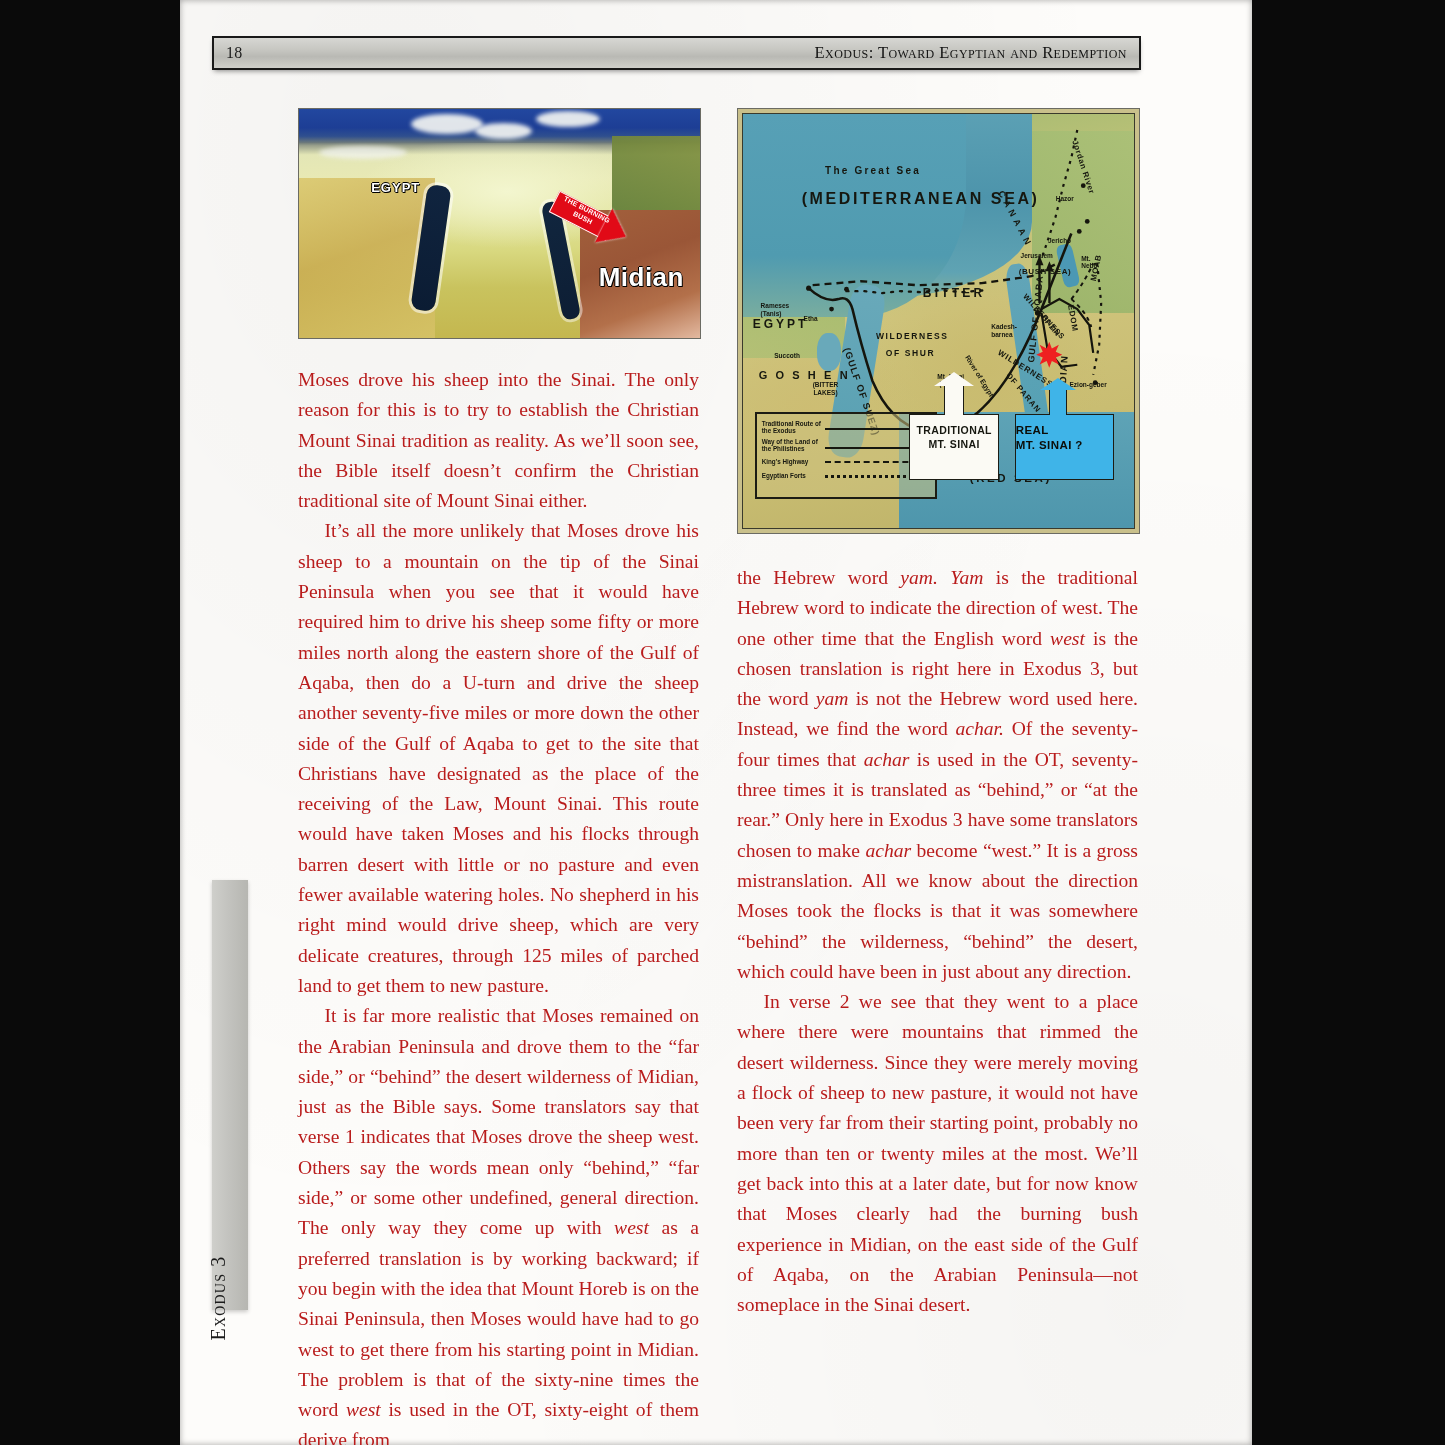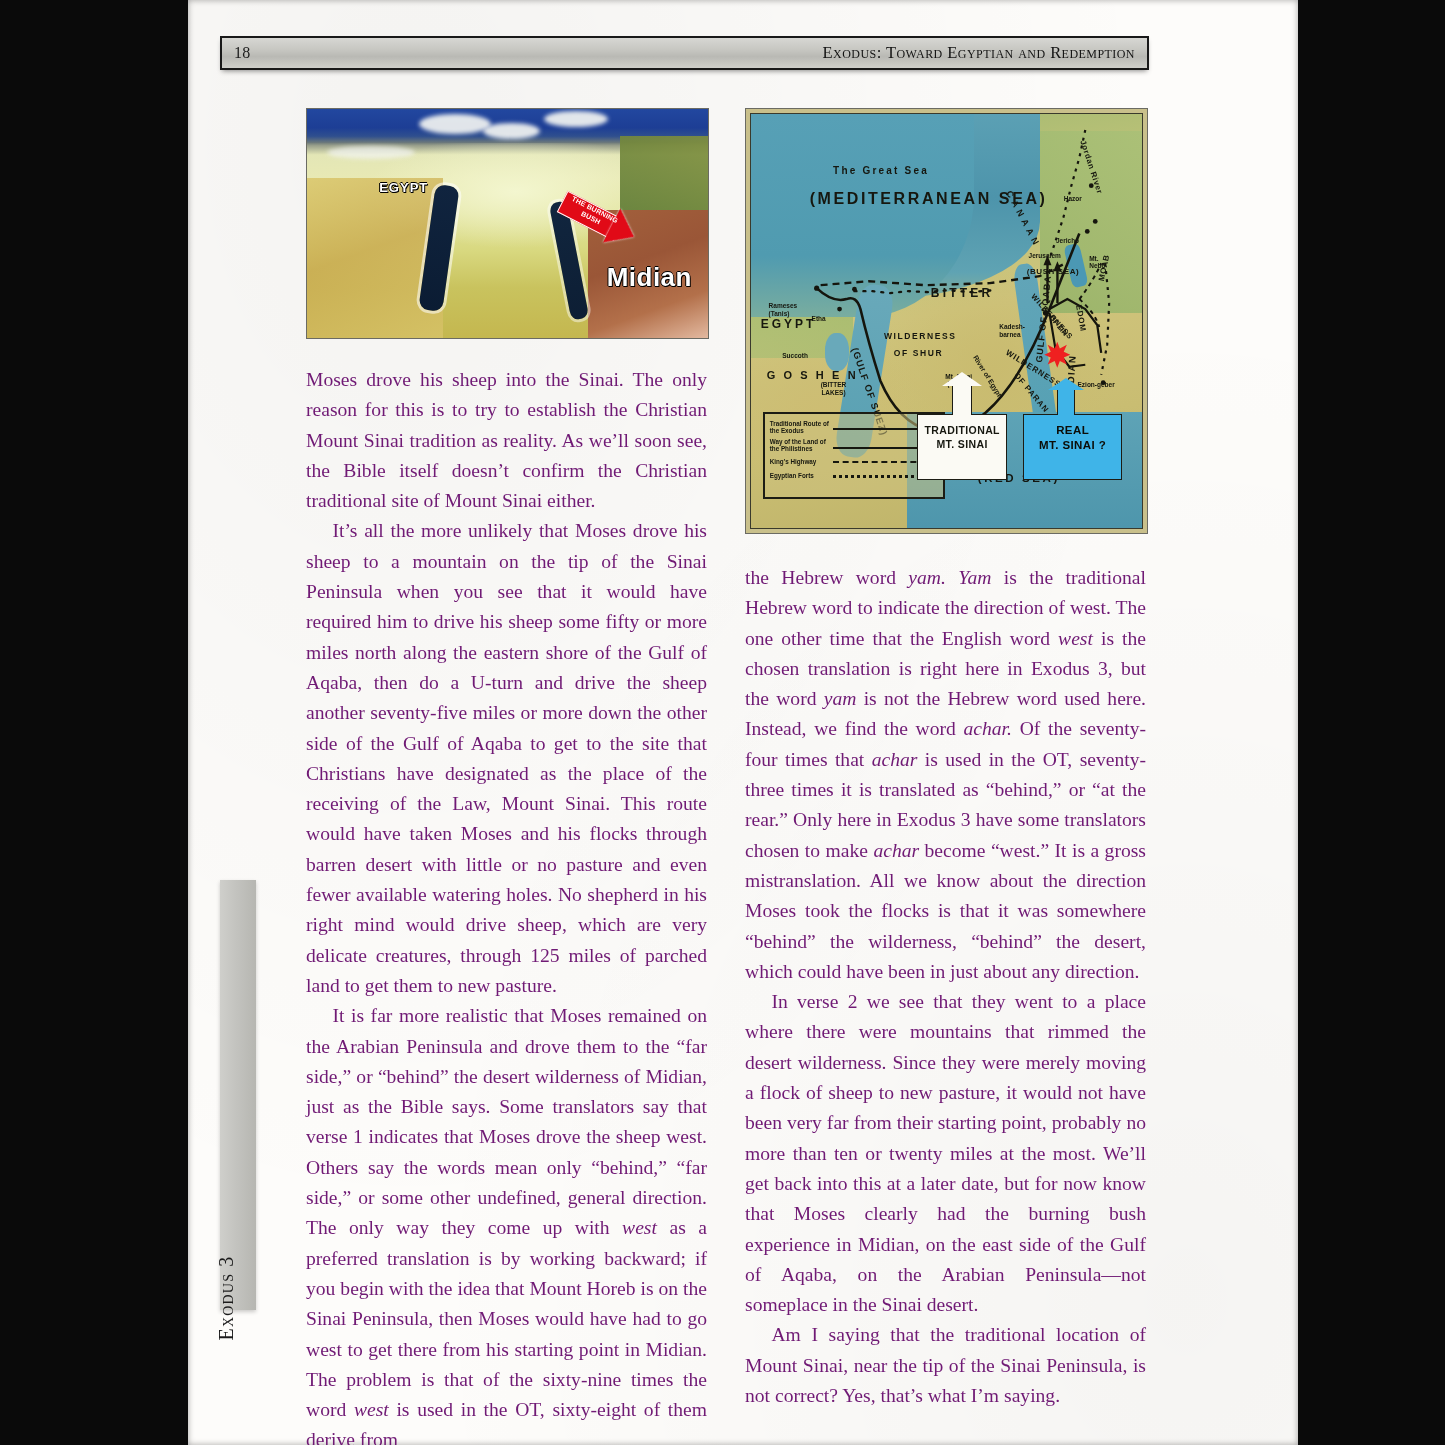--- a/index.html
+++ b/index.html
@@ -7,24 +7,23 @@
     width:1445px;height:1445px;
     background:#000;
     font-family:"Liberation Serif", serif;
     overflow:hidden;
   }
   .scan{position:absolute;left:0;top:0;width:1445px;height:1445px;background:#0a0a0a;}
 
   
   .page{
     position:absolute;
-    left:188px;top:0px;width:1072px;height:1445px;
+    left:180px;top:0px;width:1072px;height:1445px;
     background:#fdfcfa;
     box-shadow:0 0 6px rgba(0,0,0,.35) inset;
-    padding-left:38px;
   }
   .page:before{
     content:"";position:absolute;inset:0;
     background:
       radial-gradient(ellipse at 20% 10%, rgba(0,0,0,.035), rgba(0,0,0,0) 60%),
       radial-gradient(ellipse at 90% 90%, rgba(0,0,0,.03), rgba(0,0,0,0) 55%);
     pointer-events:none;
   }
 
   
@@ -64,21 +63,21 @@
   .col-right{left:557px;top:108px;}
 
   .fig{position:relative;width:401px;overflow:hidden;}
   .fig.sat{height:229px;border:1px solid #6b6b63;}
   .fig.map{height:424px;border:1px solid #6b6b63;}
 
   p.body{
     margin:0;
     font-size:19.6px;
     line-height:30.3px;
-    color:#701a75;
+    color:#b91c1c;
     text-align:justify;
     text-justify:inter-word;
     hyphens:manual;
   }
   p.body.ind{text-indent:1.35em;}
   p.body em{font-style:italic;}
 
   
   .sat-bg{position:absolute;inset:0;
     background:
@@ -204,21 +203,21 @@
   .cal-white .t{position:absolute;left:0;right:0;top:8px;text-align:center;
     font-family:"Liberation Sans",sans-serif;font-weight:bold;font-size:10.5px;line-height:14px;
     color:#16170f;letter-spacing:.4px;}
   .cal-white .stem{position:absolute;left:50%;top:-30px;transform:translateX(-50%);
     width:18px;height:30px;background:#fbfaf4;border-left:1.5px solid #1c1c14;border-right:1.5px solid #1c1c14;}
   .cal-white .stem:before{content:"";position:absolute;left:-11px;top:-13px;width:0;height:0;
     border-left:20px solid transparent;border-right:20px solid transparent;border-bottom:14px solid #fbfaf4;}
 
   .cal-blue{position:absolute;left:69.5%;top:72.5%;width:25%;height:15.5%;
     background:#3fb4e8;border:1.5px solid #1c1c14;}
-  .cal-blue .t{position:absolute;left:0;right:0;top:8px;text-align:center;
+  .cal-blue .t{position:absolute;left:0;right:0;top:8px;
     font-family:"Liberation Sans",sans-serif;font-weight:bold;font-size:11.5px;line-height:15px;
     color:#0c0d08;letter-spacing:.4px;}
   .cal-blue .stem{position:absolute;left:34%;top:-26px;width:16px;height:26px;
     background:#3fb4e8;border-left:1.5px solid #1c1c14;border-right:1.5px solid #1c1c14;}
   .cal-blue .stem:before{content:"";position:absolute;left:-10px;top:-11px;width:0;height:0;
     border-left:18px solid transparent;border-right:18px solid transparent;border-bottom:12px solid #3fb4e8;}
   .m-star{position:absolute;left:75%;top:55%;width:26px;height:26px;background:#ef2020;
     clip-path:polygon(50% 0%,60% 26%,87% 12%,75% 39%,100% 50%,75% 61%,87% 88%,60% 74%,50% 100%,40% 74%,13% 88%,25% 61%,0% 50%,25% 39%,13% 12%,40% 26%);}
 </style>
 </head>
@@ -369,16 +368,15 @@
             <div class="t"><span>REAL</span><br><span>MT. SINAI ?</span></div>
           </div>
 
         </div>
       </div>
     </div>
 
     <p class="body" style="margin-top:29px;"><span>the Hebrew word </span><em>yam. Yam</em><span> is the traditional Hebrew word to indicate the direction of west. The one other time that the English word </span><em>west</em><span> is the chosen translation is right here in Exodus 3, but the word </span><em>yam</em><span> is not the Hebrew word used here. Instead, we find the word </span><em>achar.</em><span> Of the seventy-four times that </span><em>achar</em><span> is used in the OT, seventy-three times it is translated as “behind,” or “at the rear.” Only here in Exodus 3 have some translators chosen to make </span><em>achar</em><span> become “west.” It is a gross mistranslation. All we know about the direction Moses took the flocks is that it was somewhere “behind” the wilderness, “behind” the desert, which could have been in just about any direction.</span></p>
 
     <p class="body ind">In verse 2 we see that they went to a place where there were mountains that rimmed the desert wilderness. Since they were merely moving a flock of sheep to new pasture, it would not have been very far from their starting point, probably no more than ten or twenty miles at the most. We’ll get back into this at a later date, but for now know that Moses clearly had the burning bush experience in Midian, on the east side of the Gulf of Aqaba, on the Arabian Peninsula—not someplace in the Sinai desert.</p>
-    <p class="body ind">Am I saying that the traditional location of Mount Sinai, near the tip of the Sinai Peninsula, is not correct? Yes, that’s what I’m saying.</p>
   </div>
 
 </div>
 
 </body></html>

